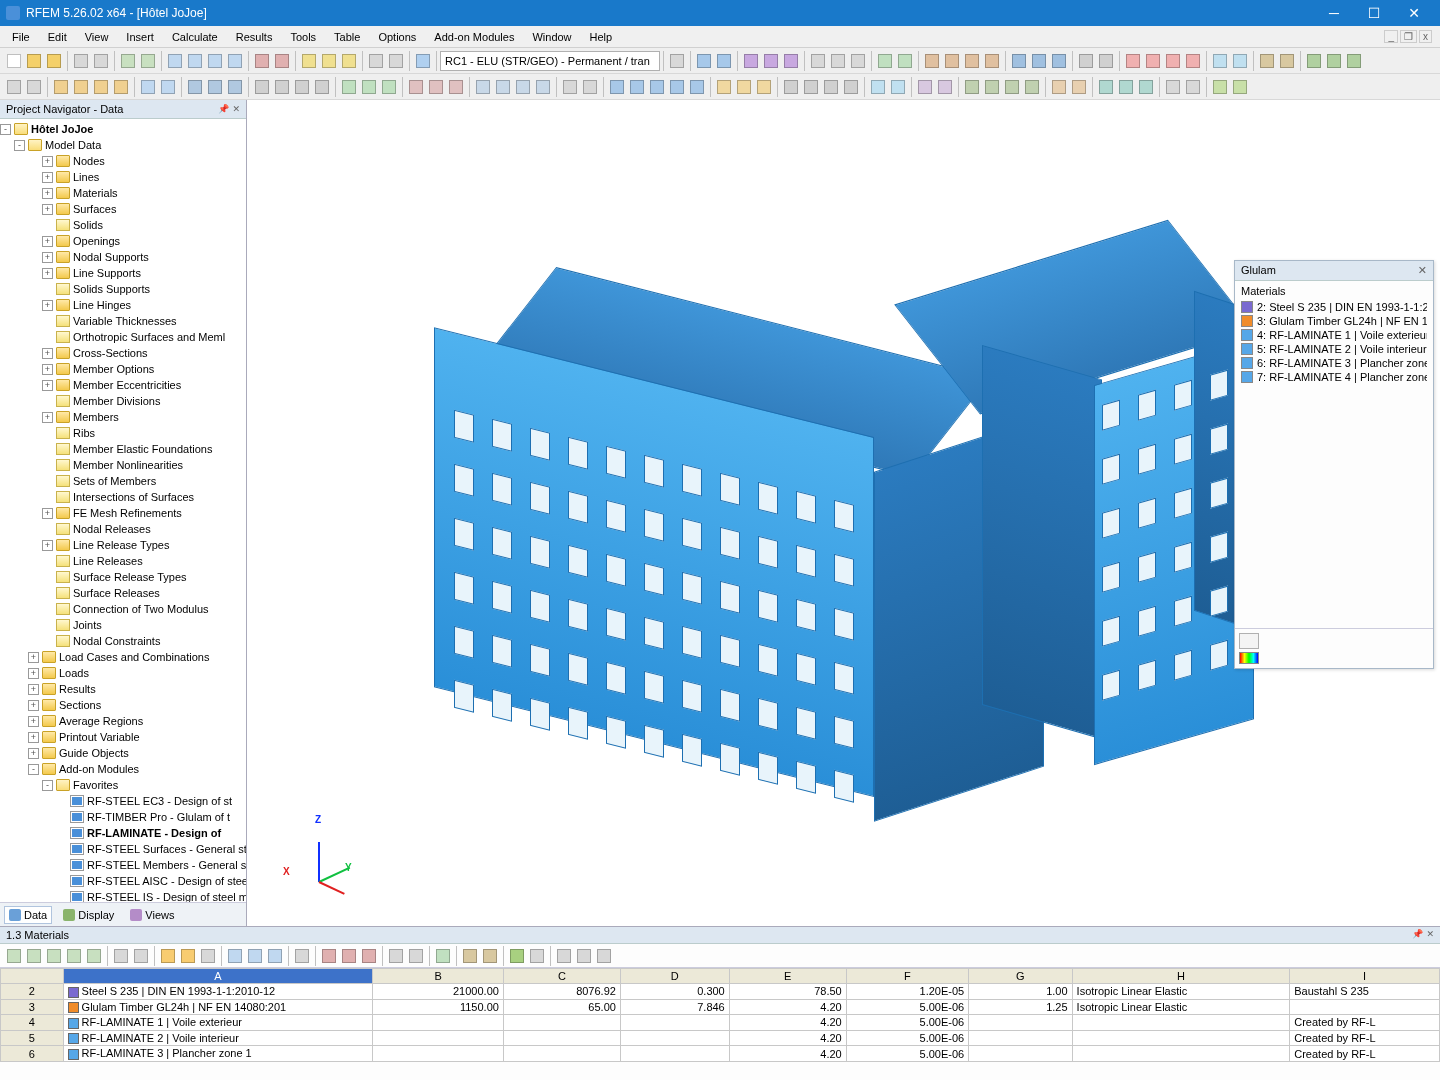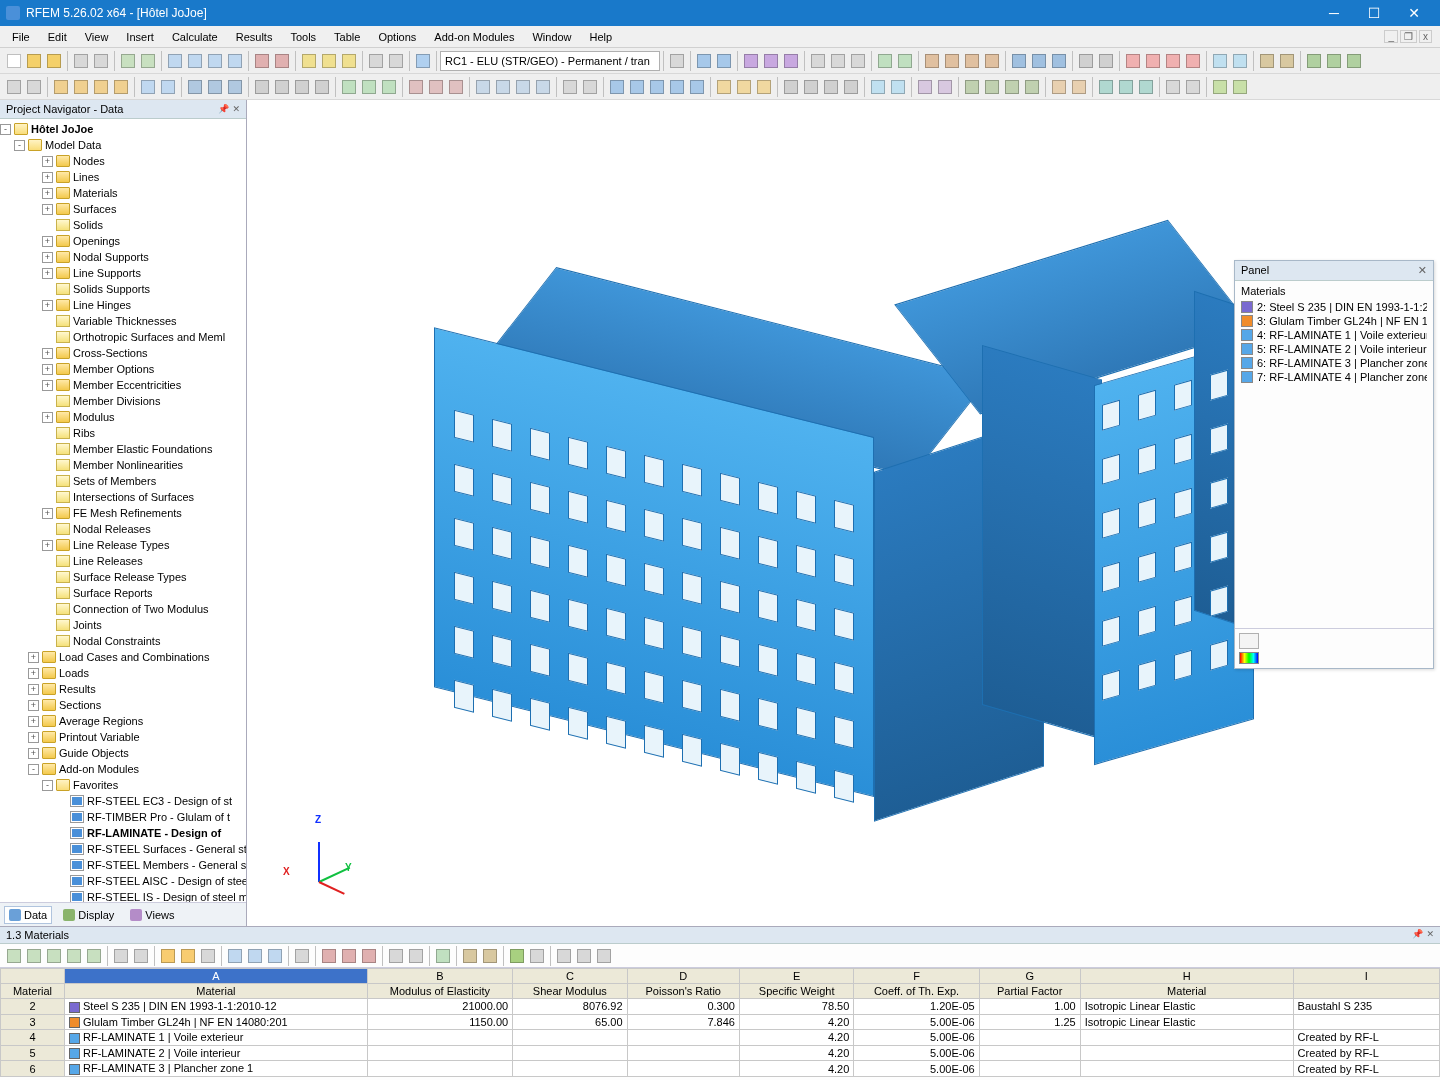--- a/index.html
+++ b/index.html
@@ -606,21 +606,21 @@
         <div class="tn">
           <span class="ind" style="width: 42px;"></span>
           <span class="pm none"></span>
           <span class="fico item"></span>
           <span class="lbl">Member Divisions</span>
         </div>
         <div class="tn">
           <span class="ind" style="width: 42px;"></span>
           <span class="pm">+</span>
           <span class="fico folder"></span>
-          <span class="lbl">Modulus</span>
+          <span class="lbl">Members</span>
         </div>
         <div class="tn">
           <span class="ind" style="width: 42px;"></span>
           <span class="pm none"></span>
           <span class="fico item"></span>
           <span class="lbl">Ribs</span>
         </div>
         <div class="tn">
           <span class="ind" style="width: 42px;"></span>
           <span class="pm none"></span>
@@ -672,21 +672,21 @@
         <div class="tn">
           <span class="ind" style="width: 42px;"></span>
           <span class="pm none"></span>
           <span class="fico item"></span>
           <span class="lbl">Surface Release Types</span>
         </div>
         <div class="tn">
           <span class="ind" style="width: 42px;"></span>
           <span class="pm none"></span>
           <span class="fico item"></span>
-          <span class="lbl">Surface Reports</span>
+          <span class="lbl">Surface Releases</span>
         </div>
         <div class="tn">
           <span class="ind" style="width: 42px;"></span>
           <span class="pm none"></span>
           <span class="fico item"></span>
           <span class="lbl">Connection of Two Modulus</span>
         </div>
         <div class="tn">
           <span class="ind" style="width: 42px;"></span>
           <span class="pm none"></span>
@@ -930,21 +930,21 @@
         <div class="ax" style="background:#10c040; transform:rotate(65deg); height:34px;"></div>
         <div class="ax" style="background:#e02020; transform:rotate(115deg); height:28px;"></div>
         <div class="lb" style="color:#1030ff; left:32px; top:-6px;">Z</div>
         <div class="lb" style="color:#10c040; left:62px; top:42px;">Y</div>
         <div class="lb" style="color:#e02020; left:0px; top:46px;">X</div>
       </div>
     </div>
 
     <div class="panel">
       <div class="phdr">
-        <span>Panel</span>
+        <span>Glulam</span>
         <span class="x">✕</span>
       </div>
       <div class="pbody">
         <div style="font-size:11px; padding-bottom:3px;">Materials</div>
         <div id="panelrows">
             <div class="prow">
               <span class="sw" style="background: rgb(122, 106, 208);"></span>
               <span>2: Steel S 235 | DIN EN 1993-1-1:20</span>
             </div>
             <div class="prow">
@@ -1083,32 +1083,20 @@
             <th style="width: 46px;"></th>
             <th class="colA" style="width: 200px;">A</th>
             <th style="width: 96px;">B</th>
             <th style="width: 86px;">C</th>
             <th style="width: 80px;">D</th>
             <th style="width: 86px;">E</th>
             <th style="width: 90px;">F</th>
             <th style="width: 76px;">G</th>
             <th style="width: 160px;">H</th>
             <th style="width: 110px;">I</th>
-          </tr>
-          <tr>
-            <th>Material</th>
-            <th>Material</th>
-            <th>Modulus of Elasticity</th>
-            <th>Shear Modulus</th>
-            <th>Poisson's Ratio</th>
-            <th>Specific Weight</th>
-            <th>Coeff. of Th. Exp.</th>
-            <th>Partial Factor</th>
-            <th>Material</th>
-            <th></th>
           </tr>
         </thead>
         <tbody>
           <tr>
             <td class="rowh sel">2</td>
             <td class="l"><span class="sw2" style="background:#7a6ad0"></span>Steel S 235 | DIN EN 1993-1-1:2010-12</td>
             <td class="r">21000.00</td>
             <td class="r">8076.92</td>
             <td class="r">0.300</td>
             <td class="r">78.50</td>

